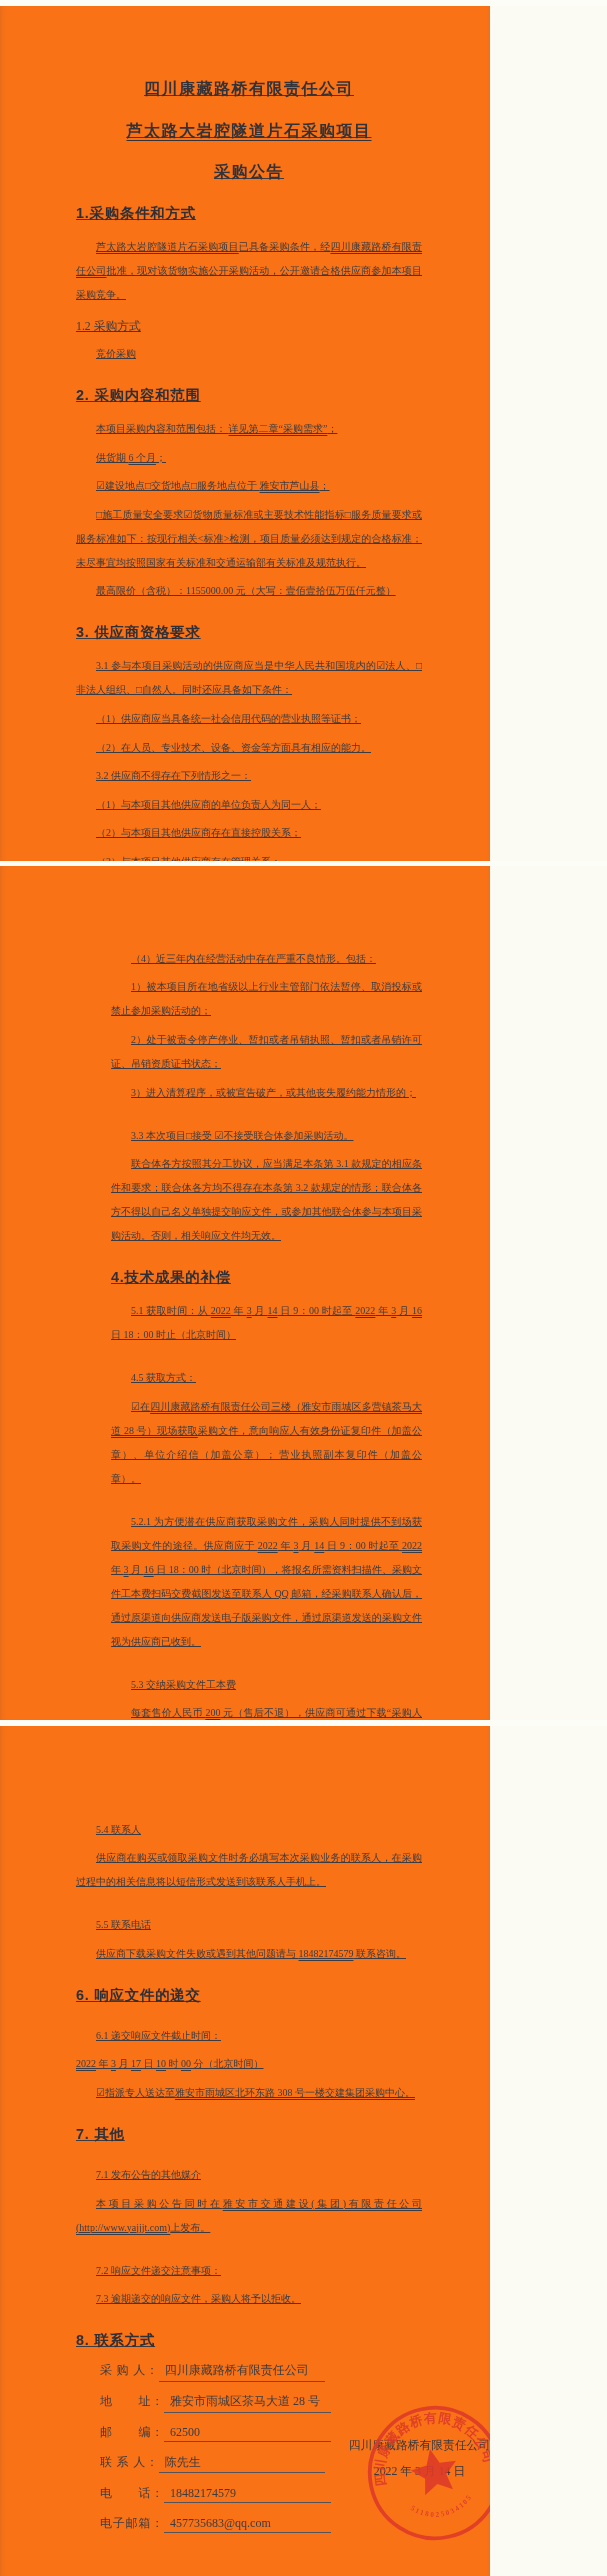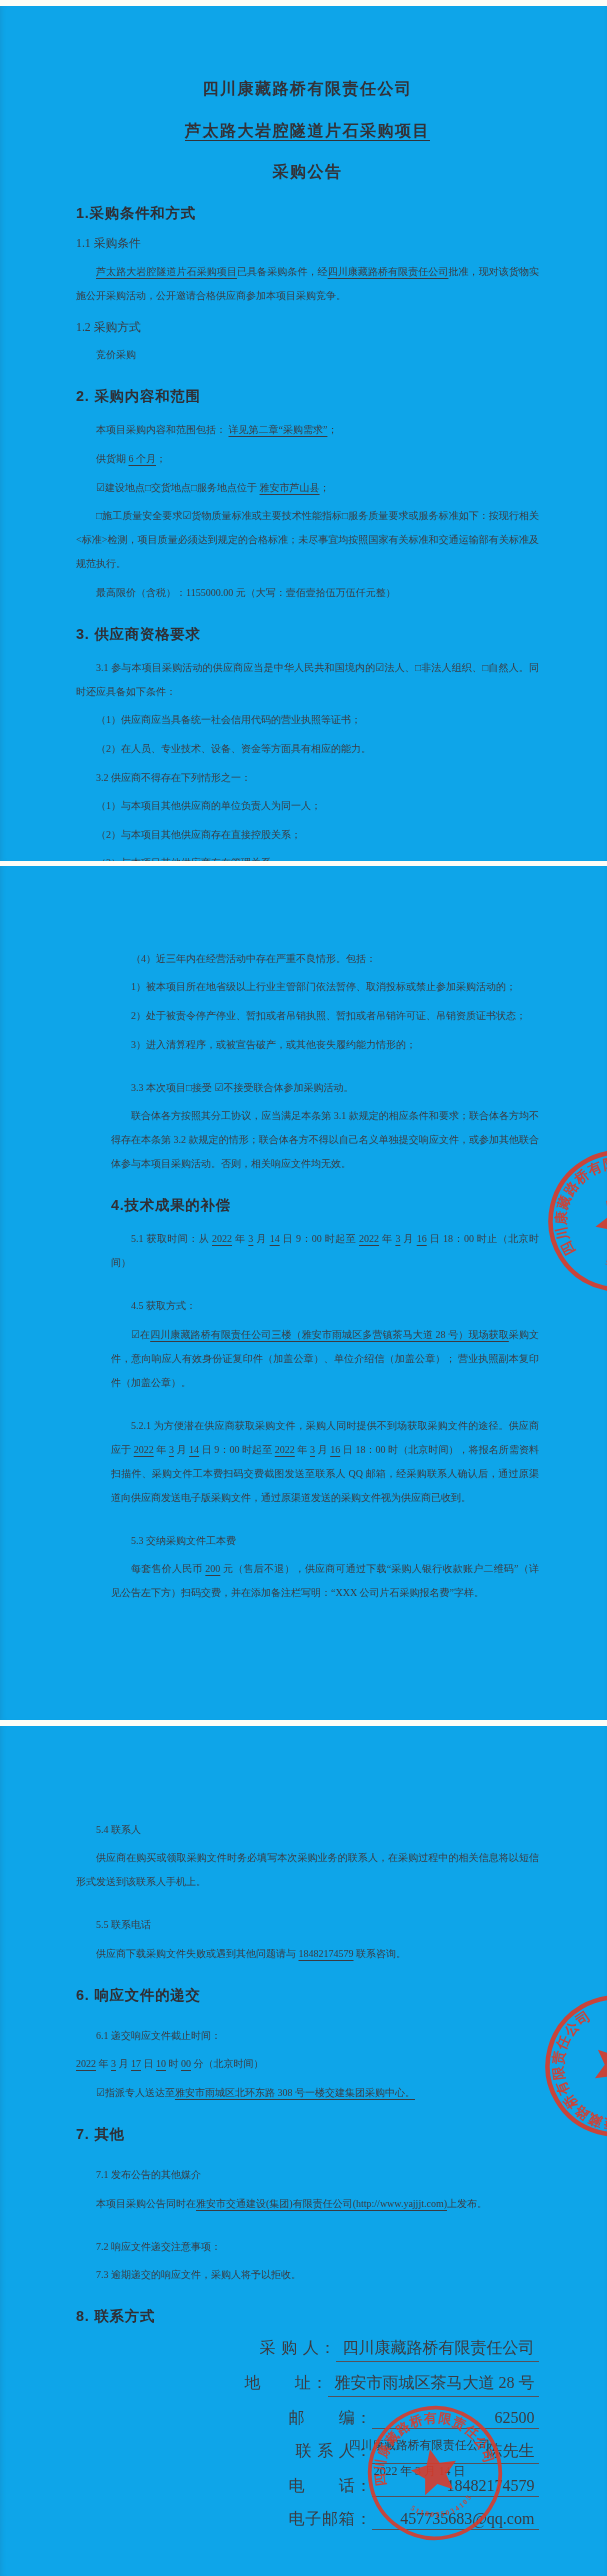--- a/index.html
+++ b/index.html
@@ -7,25 +7,26 @@
     width:607px;
     background:#fbfaf3;
     font-family:"Liberation Serif","DejaVu Serif","DejaVu Sans",serif;
     color:#3c3b41;
     -webkit-font-smoothing:antialiased;
   }
   .top-strip { height:6px; background:#fdfdf7; }
   .page-gap  { height:5.3px; background:#fdfdf7; }
   .page {
     position:relative;
-    width:607px;
+    width:490px;
     box-sizing:border-box;
-    background:#0ea5e9;
+    background:#f97316;
     overflow:hidden;
     box-shadow:inset 5.3px 0 6.8px -5.3px rgba(60,50,70,.18), inset -3px 0 4.6px -3.8px rgba(60,50,70,.10);
+    text-decoration:underline;
   }
   .page1 { height:855px; padding:73px 68px 0 76px; }
   .page2 { height:854px; padding:76px 68px 0 111px; }
   .page3 { height:851px; padding:73px 68px 0 76px; }
 
   .doc-title { text-align:center; font-size:16px; font-weight:bold; letter-spacing:1.5px; color:#333238; margin:0 0 20.5px 0; }
   .doc-title.underlined { text-decoration:underline; text-underline-offset:3.8px; }
 
   .h-sec {
     font-family:"Liberation Sans","DejaVu Sans",sans-serif;
@@ -36,21 +37,21 @@
   .para {
     font-size:10px; line-height:24px; margin:4.6px 0;
     text-align:justify; text-indent:2em; color:#3c3b41;
   }
   .para.ni { text-indent:0; }
   .para.indented-sub { margin-top:19px; }
   .mt-lg { margin-top:20px; }
   .mt-md { margin-top:12px; }
   .u { text-decoration:underline; text-underline-offset:3px; }
 
-  .contact-row { font-size:16px; margin:11.4px 0; padding-left:2em;text-align:right; }
+  .contact-row { font-size:12px; margin:11.4px 0; padding-left:2em; }
   .contact-label { display:inline-block; letter-spacing:0.8px; }
   .contact-value {
     display:inline-block; min-width:156px;
     border-bottom:0.8px solid #55525a; padding:0 4.6px 1.5px 6px;
   }
 
   .signature {
     position:absolute; left:332px; top:706px; width:175px;
     text-align:center; font-size:11.8px; line-height:26px; color:#3a393f;
     z-index:1;
@@ -67,21 +68,20 @@
 
 <div>
   <div class="top-strip"></div>
 
   <div class="page page1">
     <div class="doc-title">四川康藏路桥有限责任公司</div>
     <div class="doc-title underlined">芦太路大岩腔隧道片石采购项目</div>
     <div class="doc-title">采购公告</div>
 
     <div class="h-sec">1.采购条件和方式</div>
-    <div class="sub">1.1 采购条件</div>
     <div class="para"><span class="u">芦太路大岩腔隧道片石采购项目</span><span>已具备采购条件，经</span><span class="u">四川康藏路桥有限责任公司</span><span>批准，现对该货物实施公开采购活动，公开邀请合格供应商参加本项目采购竞争。</span></div>
     <div class="sub mt-md">1.2 采购方式</div>
     <div class="para">竞价采购</div>
 
     <div class="h-sec">2. 采购内容和范围</div>
     <div class="para mt-md"><span>本项目采购内容和范围包括： </span><span class="u">详见第二章“采购需求”</span><span>；</span></div>
     <div class="para"><span>供货期 </span><span class="u">6 个月</span><span>；</span></div>
     <div class="para"><span>☑建设地点□交货地点□服务地点位于 </span><span class="u">雅安市芦山县</span><span>；</span></div>
     <div class="para">□施工质量安全要求☑货物质量标准或主要技术性能指标□服务质量要求或服务标准如下：按现行相关&lt;标准&gt;检测，项目质量必须达到规定的合格标准；未尽事宜均按照国家有关标准和交通运输部有关标准及规范执行。</div>
     <div class="para">最高限价（含税）：1155000.00 元（大写：壹佰壹拾伍万伍仟元整）</div>

